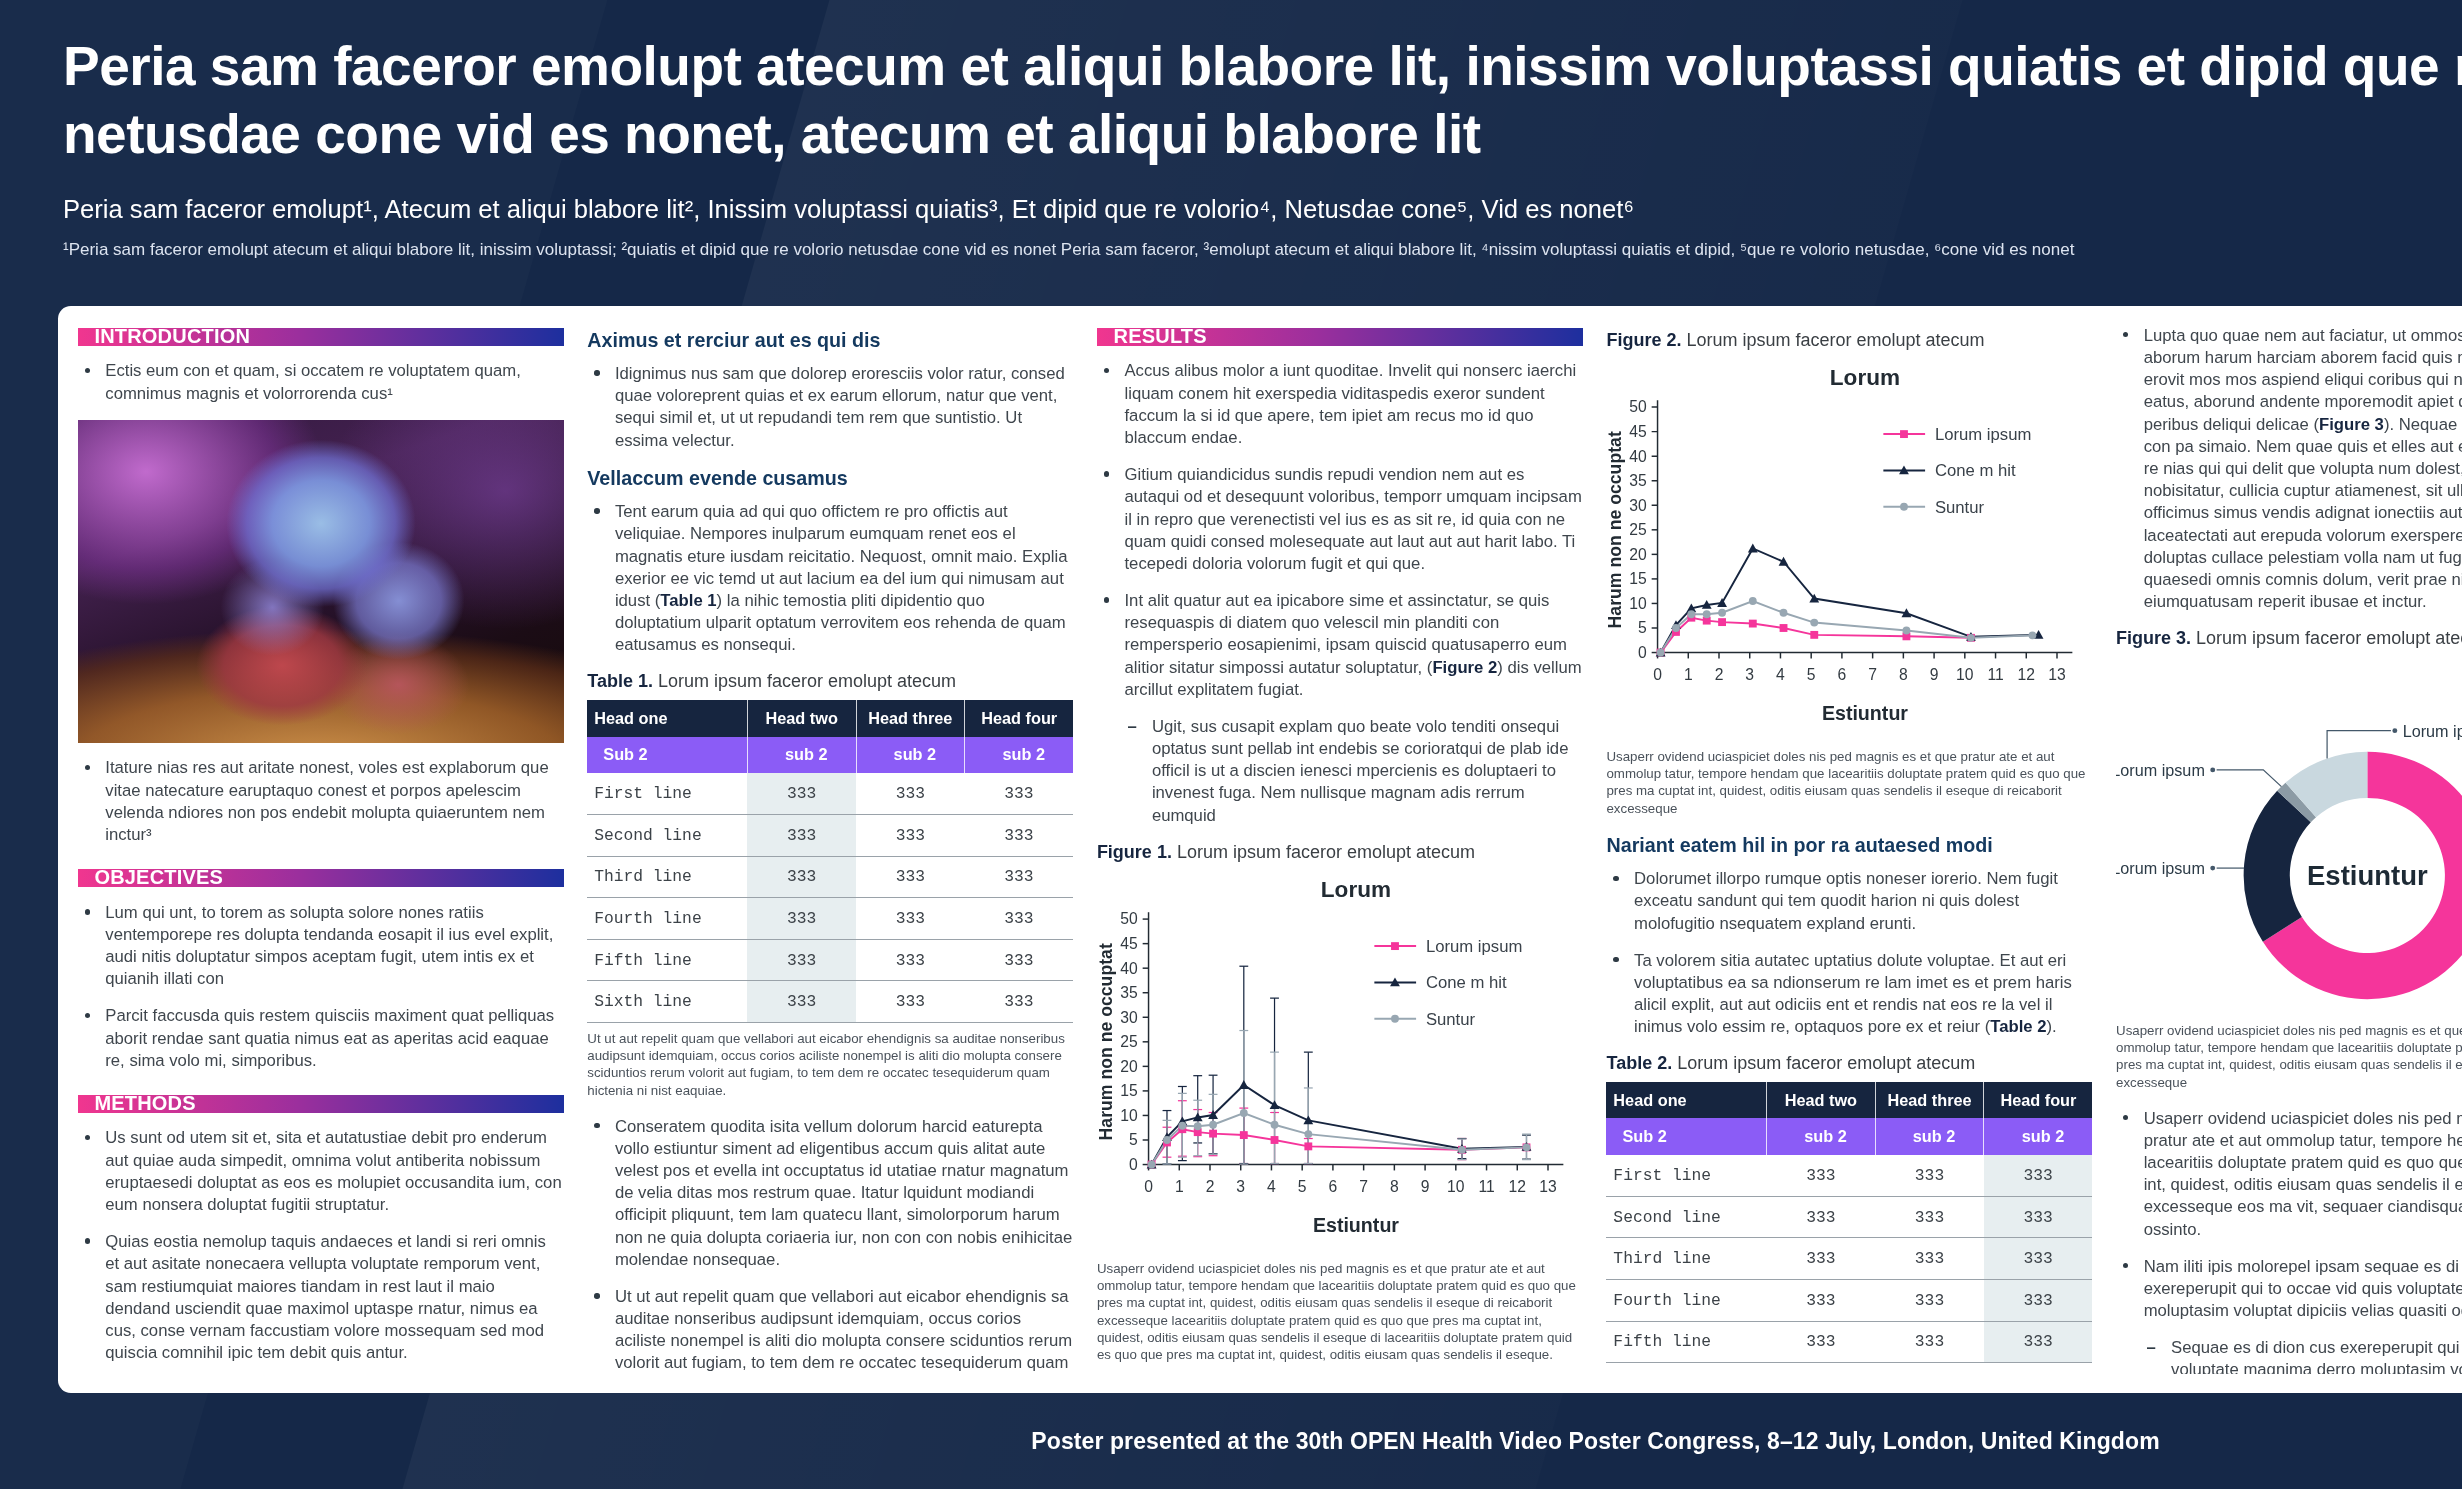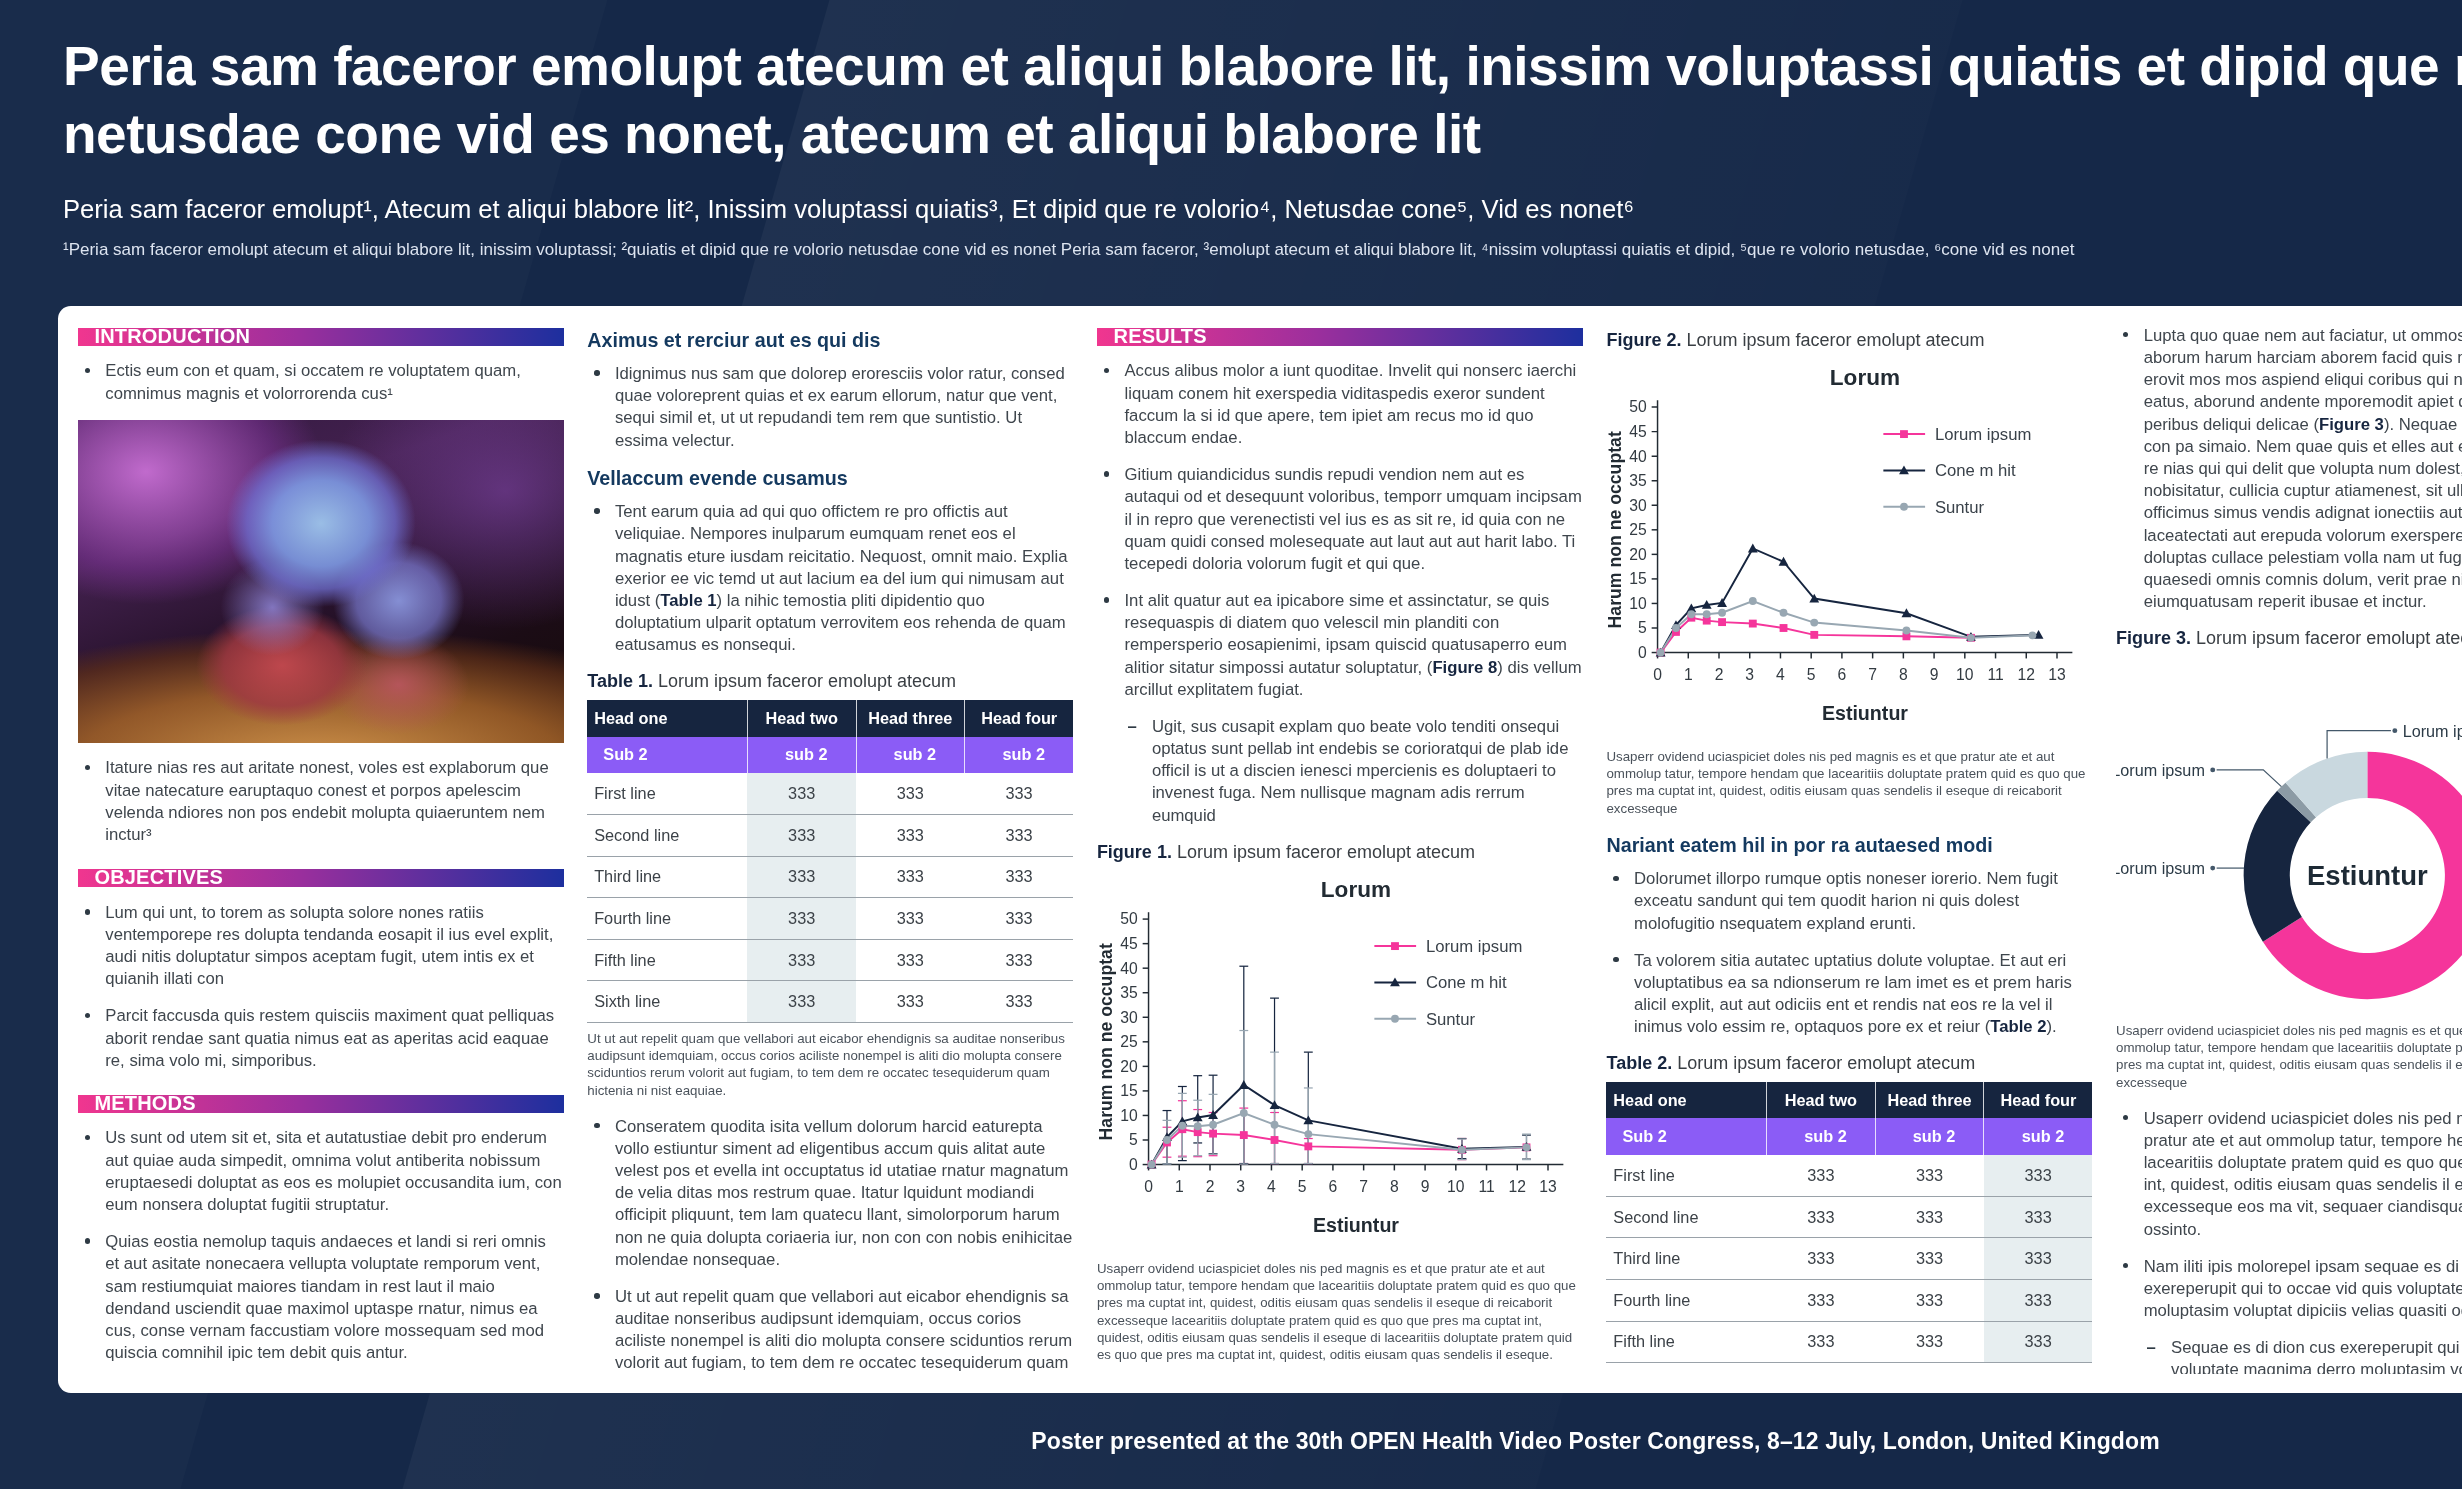--- a/index.html
+++ b/index.html
@@ -52,21 +52,21 @@
       linear-gradient(160deg,#32183f 0%,#43214f 30%,#27122b 55%,#1b0c15 75%,#150a08 100%);}
 
   
   table.tbl{width:100%;border-collapse:collapse;table-layout:fixed;}
   .tbl th,.tbl td{font-size:16.3px;padding:8.9px 6.9px;text-align:center;}
   .tbl th{color:#fff;font-weight:700;}
   .tbl thead tr:first-child th{background:#16253F;}
   .tbl thead tr:last-child th{background:#8b5cf6;padding-left:16px;}
   .tbl thead th + th{border-left:1px solid rgba(255,255,255,.8);}
   .tbl th.first,.tbl td.first{text-align:left;width:30%;}
-  .tbl td{color:#3C4248;padding:10.8px 6.9px;background:#fff;}
+  .tbl td{color:#3C4248;padding:10.8px 6.9px;background:#fff;font-family:Liberation Mono, monospace;}
   .tbl td.hl{background:#E7EEF0;}
   .tbl tbody td{border-top:1px solid #9AA2A9;}
   .tbl tbody tr:first-child td{border-top:none;}
   .tbl tbody tr:last-child td{border-bottom:1.5px solid #9AA2A9;}
 
   .chart{width:100%;height:auto;display:block;margin:0 0 3px 0;}
   svg text{font-family:"Liberation Sans",sans-serif;}
 
   
   .ftr{position:absolute;left:0;right:0;bottom:0;height:96px;display:flex;align-items:center;justify-content:center;}
@@ -174,21 +174,21 @@
         <ul class="bullets">
           <li>Conseratem quodita isita vellum dolorum harcid eaturepta vollo estiuntur siment ad eligentibus accum quis alitat aute velest pos et evella int occuptatus id utatiae rnatur magnatum de velia ditas mos restrum quae. Itatur lquidunt modiandi officipit pliquunt, tem lam quatecu llant, simolorporum harum non ne quia dolupta coriaeria iur, non con con nobis enihicitae molendae nonsequae.</li>
           <li>Ut ut aut repelit quam que vellabori aut eicabor ehendignis sa auditae nonseribus audipsunt idemquiam, occus corios aciliste nonempel is aliti dio molupta consere sciduntios rerum volorit aut fugiam, to tem dem re occatec tesequiderum quam hictenia ni nist eaquiae.</li>
         </ul>
       </div>
     <div class="col">
         <div class="bar">RESULTS</div>
         <ul class="bullets">
           <li>Accus alibus molor a iunt quoditae. Invelit qui nonserc iaerchi liquam conem hit exerspedia viditaspedis exeror sundent faccum la si id que apere, tem ipiet am recus mo id quo blaccum endae.</li>
           <li>Gitium quiandicidus sundis repudi vendion nem aut es autaqui od et desequunt voloribus, temporr umquam incipsam il in repro que verenectisti vel ius es as sit re, id quia con ne quam quidi consed molesequate aut laut aut aut harit labo. Ti tecepedi doloria volorum fugit et qui que.</li>
-          <li>Int alit quatur aut ea ipicabore sime et assinctatur, se quis resequaspis di diatem quo velescil min planditi con rempersperio eosapienimi, ipsam quiscid quatusaperro eum alitior sitatur simpossi autatur soluptatur, (<strong>Figure 8</strong>) dis vellum arcillut explitatem fugiat.</li>
+          <li>Int alit quatur aut ea ipicabore sime et assinctatur, se quis resequaspis di diatem quo velescil min planditi con rempersperio eosapienimi, ipsam quiscid quatusaperro eum alitior sitatur simpossi autatur soluptatur, (<strong>Figure 2</strong>) dis vellum arcillut explitatem fugiat.</li>
           <li class="sub">Ugit, sus cusapit explam quo beate volo tenditi onsequi optatus sunt pellab int endebis se corioratqui de plab ide officil is ut a discien ienesci mpercienis es doluptaeri to invenest fuga. Nem nullisque magnam adis rerrum eumquid</li>
         </ul>
         <div class="fig-title"><strong>Figure 1.</strong> Lorum ipsum faceror emolupt atecum</div>
         <svg viewBox="0 0 990 780" class="chart">
           <text x="527.5" y="54" font-size="46" font-weight="700" text-anchor="middle" fill="#222B33">Lorum</text>
           <line x1="105" y1="86" x2="105" y2="600" stroke="#222B33" stroke-width="3"></line>
           <line x1="105" y1="600" x2="950" y2="600" stroke="#222B33" stroke-width="3"></line>
           <line x1="93" y1="600" x2="105" y2="600" stroke="#222B33" stroke-width="3"></line>
           <text x="83" y="611" font-size="32" font-weight="400" text-anchor="end" fill="#333B42">0</text>
           <line x1="93" y1="550" x2="105" y2="550" stroke="#222B33" stroke-width="3"></line>

